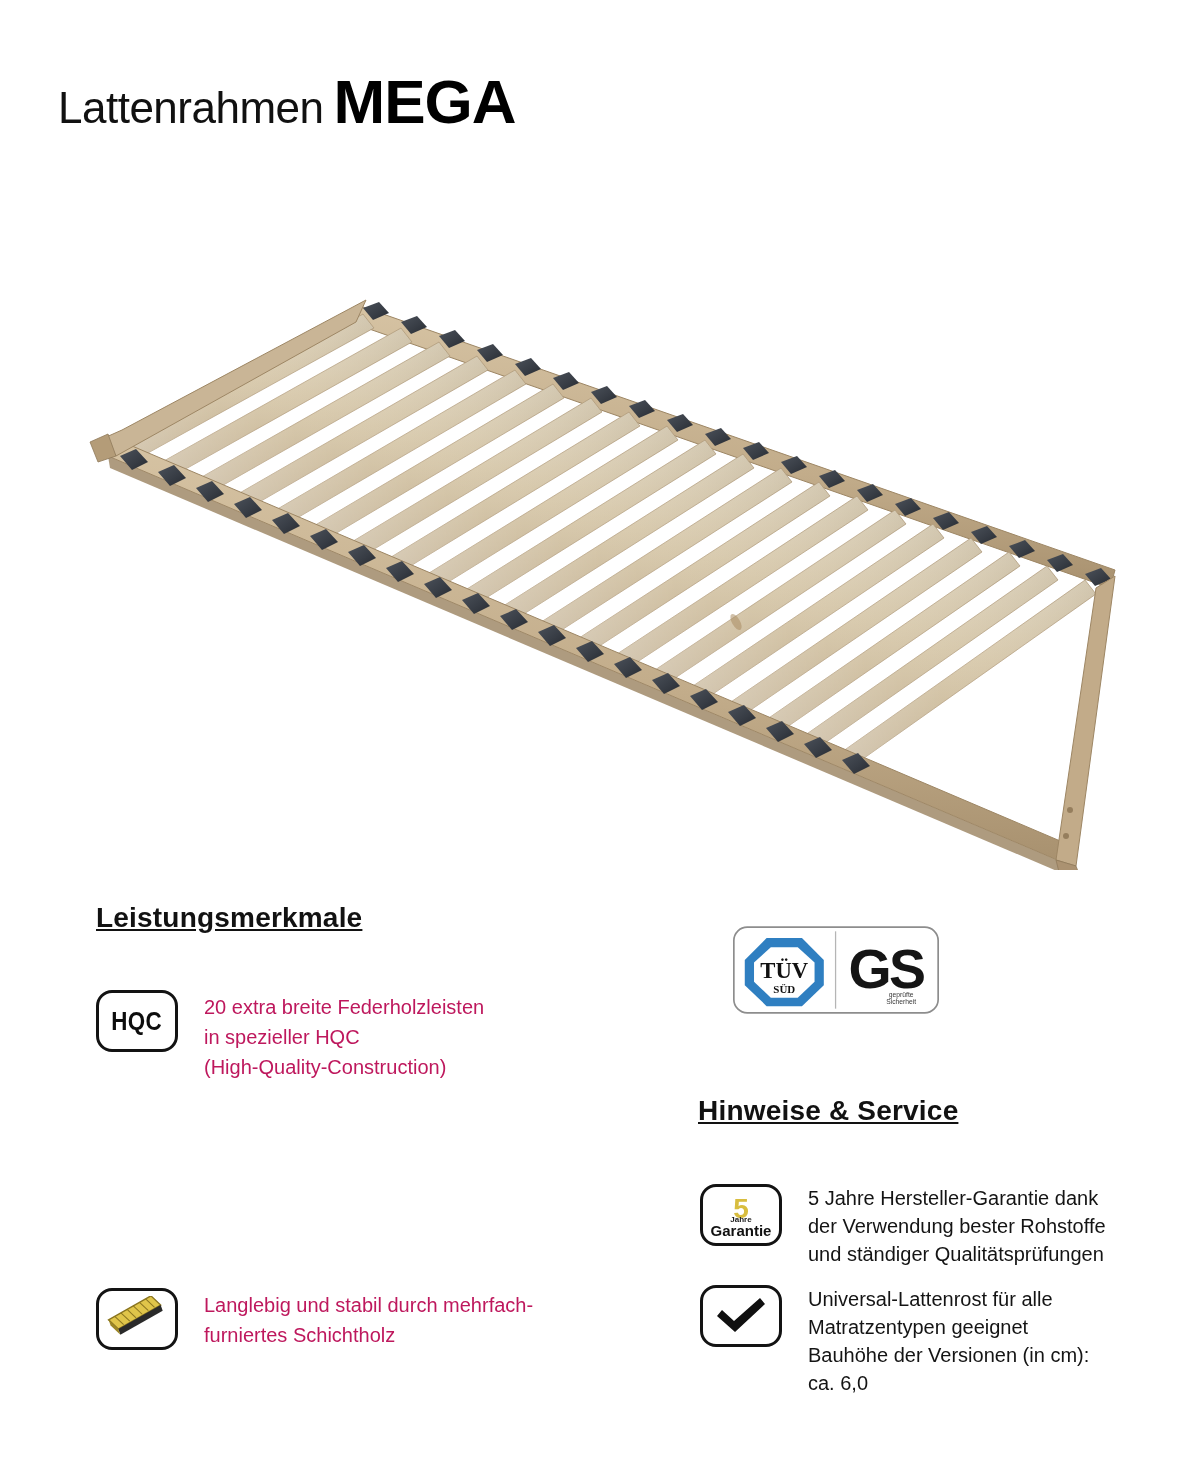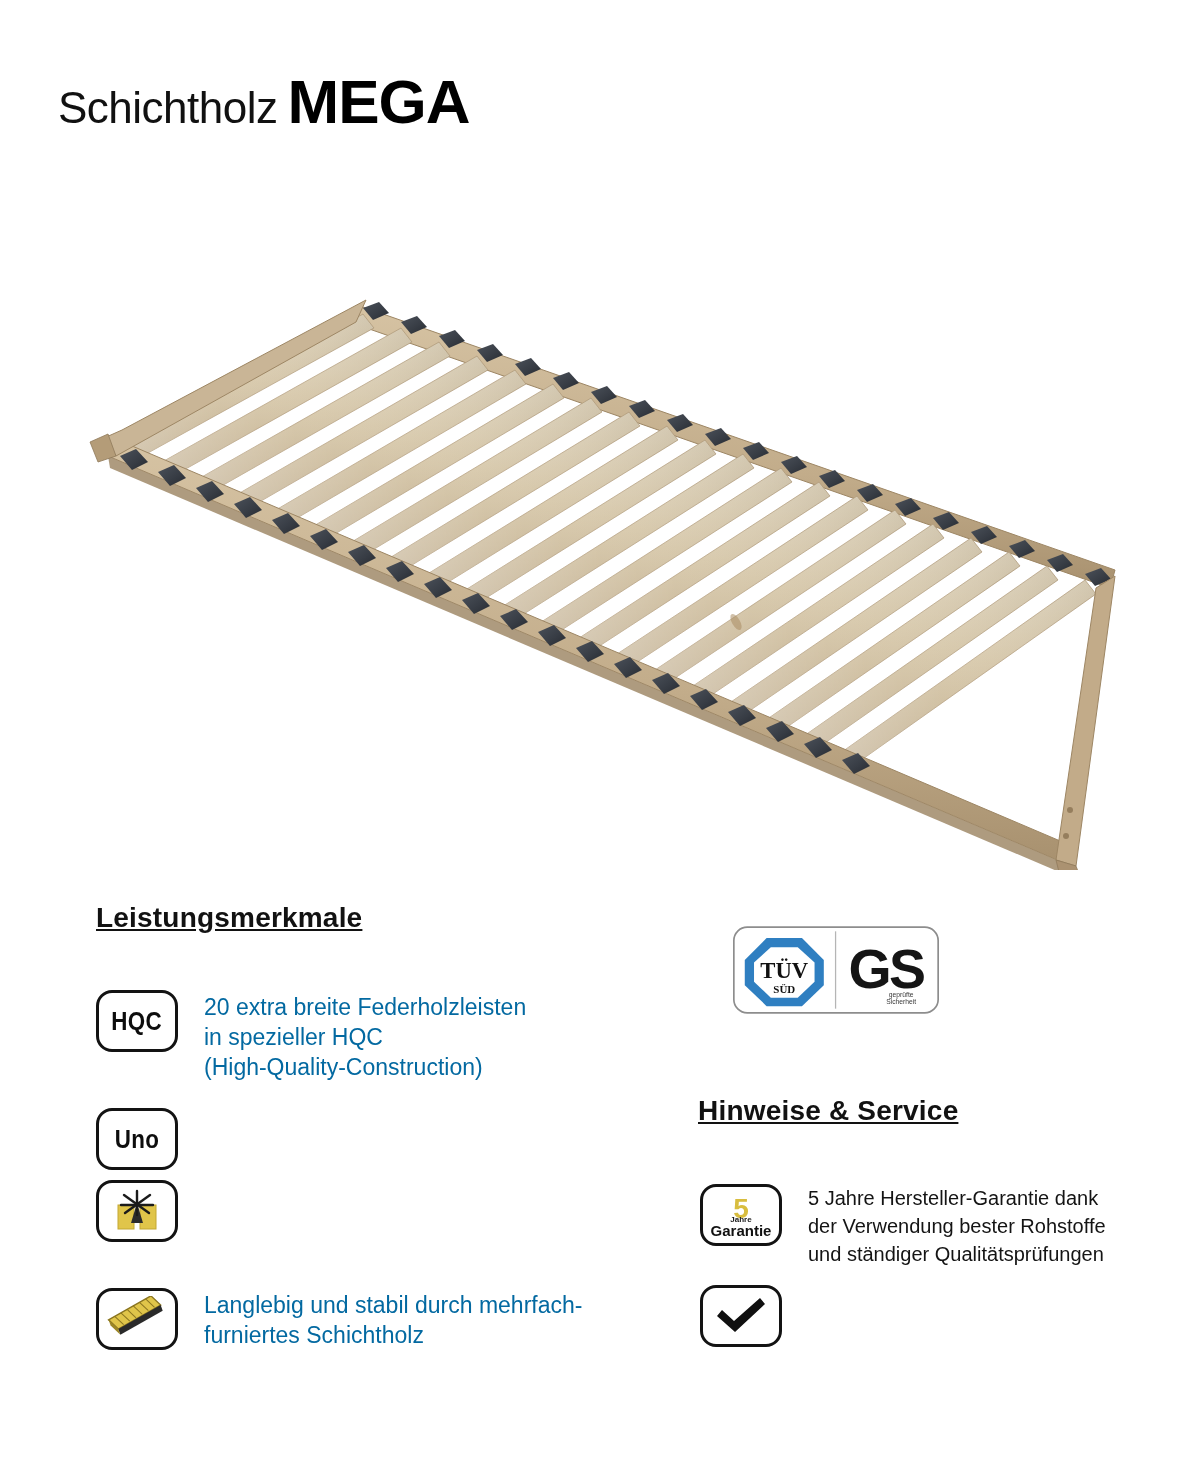--- a/index.html
+++ b/index.html
@@ -86,23 +86,23 @@
   }
   .icon-text {
     font-size: 26px;
     font-weight: 700;
     letter-spacing: 0.5px;
     color: #0d0d0d;
     transform: scaleX(0.86);
   }
   .feat-text {
     margin-left: 26px;
-    font-size: 23px;
+    font-size: 20px;
     line-height: 30px;
-    color: #0369a1;
+    color: #be185d;
     white-space: pre-line;
     padding-top: 2px;
   }
 
   #feat-hqc   { left: 96px; top: 990px; }
   #feat-uno   { left: 96px; top: 1108px; }
   #feat-wood  { left: 96px; top: 1288px; }
   #feat-warranty { left: 700px; top: 1184px; }
   #feat-check    { left: 700px; top: 1285px; }
 
@@ -122,21 +122,21 @@
     top: 918px;
     width: 206px;
     height: 104px;
   }
   .cert svg { display: block; width: 100%; height: 100%; }
 </style>
 </head>
 <body>
 
 <div class="title-block">
-  <span class="title-light">Schichtholz</span><span class="title-bold">MEGA</span>
+  <span class="title-light">Lattenrahmen</span><span class="title-bold">MEGA</span>
 </div>
 
 <div class="photo">
   <svg viewBox="0 0 1090 600" xmlns="http://www.w3.org/2000/svg">
     <defs>
       <linearGradient id="slatg" x1="0" y1="0" x2="0" y2="1">
         <stop offset="0%" stop-color="#e9dfc9"></stop>
         <stop offset="45%" stop-color="#d8c9ab"></stop>
         <stop offset="100%" stop-color="#bfac8c"></stop>
       </linearGradient>
@@ -314,38 +314,20 @@
     <div class="icon-box">
       <span class="icon-text">HQC</span>
     </div>
   </div>
   <div class="feat-text">20 extra breite Federholzleisten
 in spezieller HQC
 (High-Quality-Construction)</div>
 </div>
 
 <div class="feat-row" id="feat-uno">
-  <div class="icon-col">
-    <div class="icon-box">
-      <span class="icon-text">Uno</span>
-    </div>
-    <div class="icon-box">
-      <svg width="52" height="44" viewBox="0 0 52 44" xmlns="http://www.w3.org/2000/svg">
-        <rect x="7" y="16" width="16" height="24" fill="#e0c54a" stroke="#c3a733" stroke-width="1"></rect>
-        <rect x="29" y="16" width="16" height="24" fill="#e0c54a" stroke="#c3a733" stroke-width="1"></rect>
-        <polygon points="26,14 20,34 32,34" fill="#2b2b2b"></polygon>
-        <g stroke="#1b1b1b" stroke-width="2.4" stroke-linecap="round">
-          <line x1="26" y1="2" x2="26" y2="26"></line>
-          <line x1="13" y1="6" x2="38" y2="24"></line>
-          <line x1="39" y1="6" x2="14" y2="24"></line>
-          <line x1="10" y1="16" x2="42" y2="16"></line>
-        </g>
-      </svg>
-    </div>
-  </div>
 </div>
 
 <div class="feat-row" id="feat-wood">
   <div class="icon-col">
     <div class="icon-box">
       <svg width="66" height="46" viewBox="0 0 66 46" xmlns="http://www.w3.org/2000/svg">
         <g transform="rotate(-20 33 23)">
           <polygon points="6,14 54,6 60,18 12,26" fill="#e0c54a" stroke="#8a7520" stroke-width="1.4"></polygon>
           <polygon points="12,26 60,18 60,24 12,32" fill="#2a2a2a"></polygon>
           <polygon points="6,14 12,26 12,32 6,20" fill="#9c8626"></polygon>
@@ -403,13 +385,17 @@
 </div>
 
 <div class="feat-row" id="feat-check">
   <div class="icon-col">
     <div class="icon-box">
       <svg width="58" height="40" viewBox="0 0 58 40" xmlns="http://www.w3.org/2000/svg">
         <polygon points="5,20 10,14 22,25 48,2 53,8 23,36" fill="#101010"></polygon>
       </svg>
     </div>
   </div>
+  <div class="feat-text-svc">Universal-Lattenrost für alle
+Matratzentypen geeignet
+Bauhöhe der Versionen (in cm):
+ca. 6,0</div>
 </div>
 
 </body></html>

